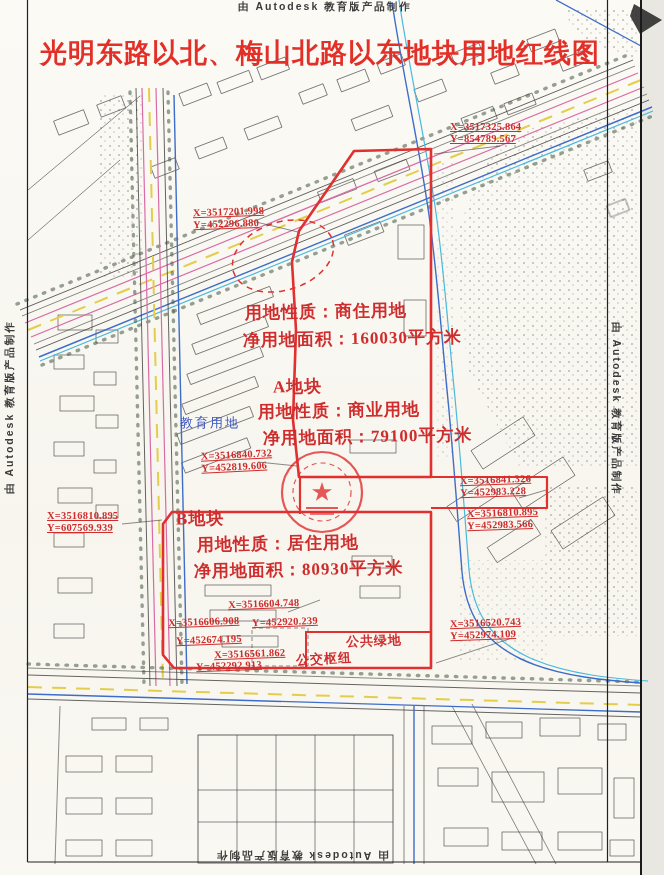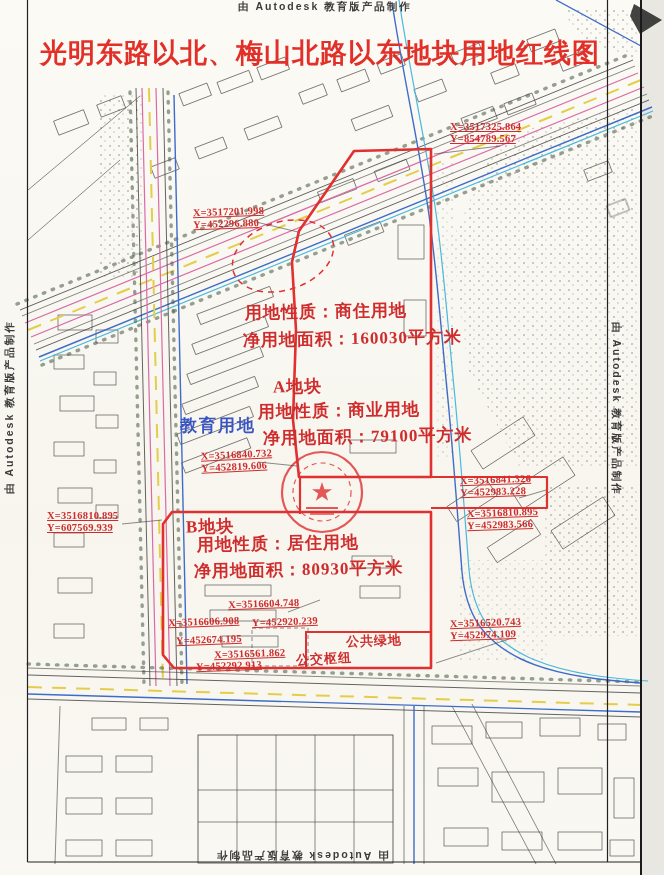--- a/index.html
+++ b/index.html
@@ -7,21 +7,21 @@
     position:relative;width:664px;height:875px;overflow:hidden;
     background:linear-gradient(180deg,var(--paper,#fbfaf5) 0%,#f7f5ee 60%,#faf8f2 100%);
     font-family:"Liberation Serif","DejaVu Serif",serif;
   }
   svg.map{position:absolute;left:0;top:0;}
   .lbl{position:absolute;white-space:nowrap;line-height:1.15;}
   .title{font-size:27px;font-weight:bold;color:var(--title-red,#e23028);letter-spacing:1px;}
   .anno{font-size:17px;font-weight:bold;color:var(--red-text,#d03030);letter-spacing:1px;transform:rotate(-1deg);}
   .coord{font-size:10.5px;font-weight:bold;color:var(--red-text,#c92f2f);text-decoration:underline;letter-spacing:.2px;}
   .small-red{font-size:13px;font-weight:bold;color:var(--red-text,#d03030);letter-spacing:1px;}
-  .blue-lbl{font-size:17px;font-weight:bold;color:var(--blue-text,#3b55c0);letter-spacing:2px;}
+  .blue-lbl{font-size:13px;font-weight:normal;color:var(--blue-text,#3b55c0);letter-spacing:2px;}
   .attr{font-size:10.5px;font-weight:bold;color:#3c3c3c;font-family:"Liberation Sans","DejaVu Sans",sans-serif;letter-spacing:2px;}
   .rot180{transform:rotate(180deg);}
   .rotL{transform:rotate(-90deg);transform-origin:0 0;}
   .rotR{transform:rotate(90deg);transform-origin:0 0;}
   
   .k{stroke:var(--black-line,#3e3e3e);stroke-width:.8;fill:none;}
   .k2{stroke:var(--black-line,#4a4a4a);stroke-width:.6;fill:none;}
   .red{stroke:var(--red-line,#e03030);fill:none;}
   .blue{stroke:var(--blue-line,#3e6cc9);fill:none;stroke-width:1.4;}
   .cyan{stroke:var(--cyan-line,#49b9dd);fill:none;stroke-width:1.2;}
@@ -249,21 +249,21 @@
   <div class="lbl attr rotL" style="left:3px;top:494px;">由 Autodesk 教育版产品制作</div>
   <div class="lbl attr rotR" style="left:623px;top:322px;">由 Autodesk 教育版产品制作</div>
 
   <div class="lbl anno" style="left:245px;top:302px;">用地性质：商住用地</div>
   <div class="lbl anno" style="left:243px;top:329px;">净用地面积：160030平方米</div>
 
   <div class="lbl anno" style="left:248px;top:377px;margin-left:25px;">A地块</div>
   <div class="lbl anno" style="left:258px;top:401px;">用地性质：商业用地</div>
   <div class="lbl anno" style="left:263px;top:427px;">净用地面积：79100平方米</div>
 
-  <div class="lbl anno" style="left:186px;top:509px;margin-top:8px;">B地块</div>
+  <div class="lbl anno" style="left:176px;top:509px;">B地块</div>
   <div class="lbl anno" style="left:197px;top:534px;">用地性质：居住用地</div>
   <div class="lbl anno" style="left:194px;top:560px;">净用地面积：80930平方米</div>
 
   <div class="lbl small-red" style="left:346px;top:634px;transform:rotate(-2deg);">公共绿地</div>
   <div class="lbl small-red" style="left:296px;top:652px;transform:rotate(-3deg);">公交枢纽</div>
   <div class="lbl blue-lbl" style="left:180px;top:416px;">教育用地</div>
 
   <div class="lbl" style="left:450px;top:121px;">
     <div class="coord">X=3517325.864</div>
     <div class="coord">Y=854789.567</div>

